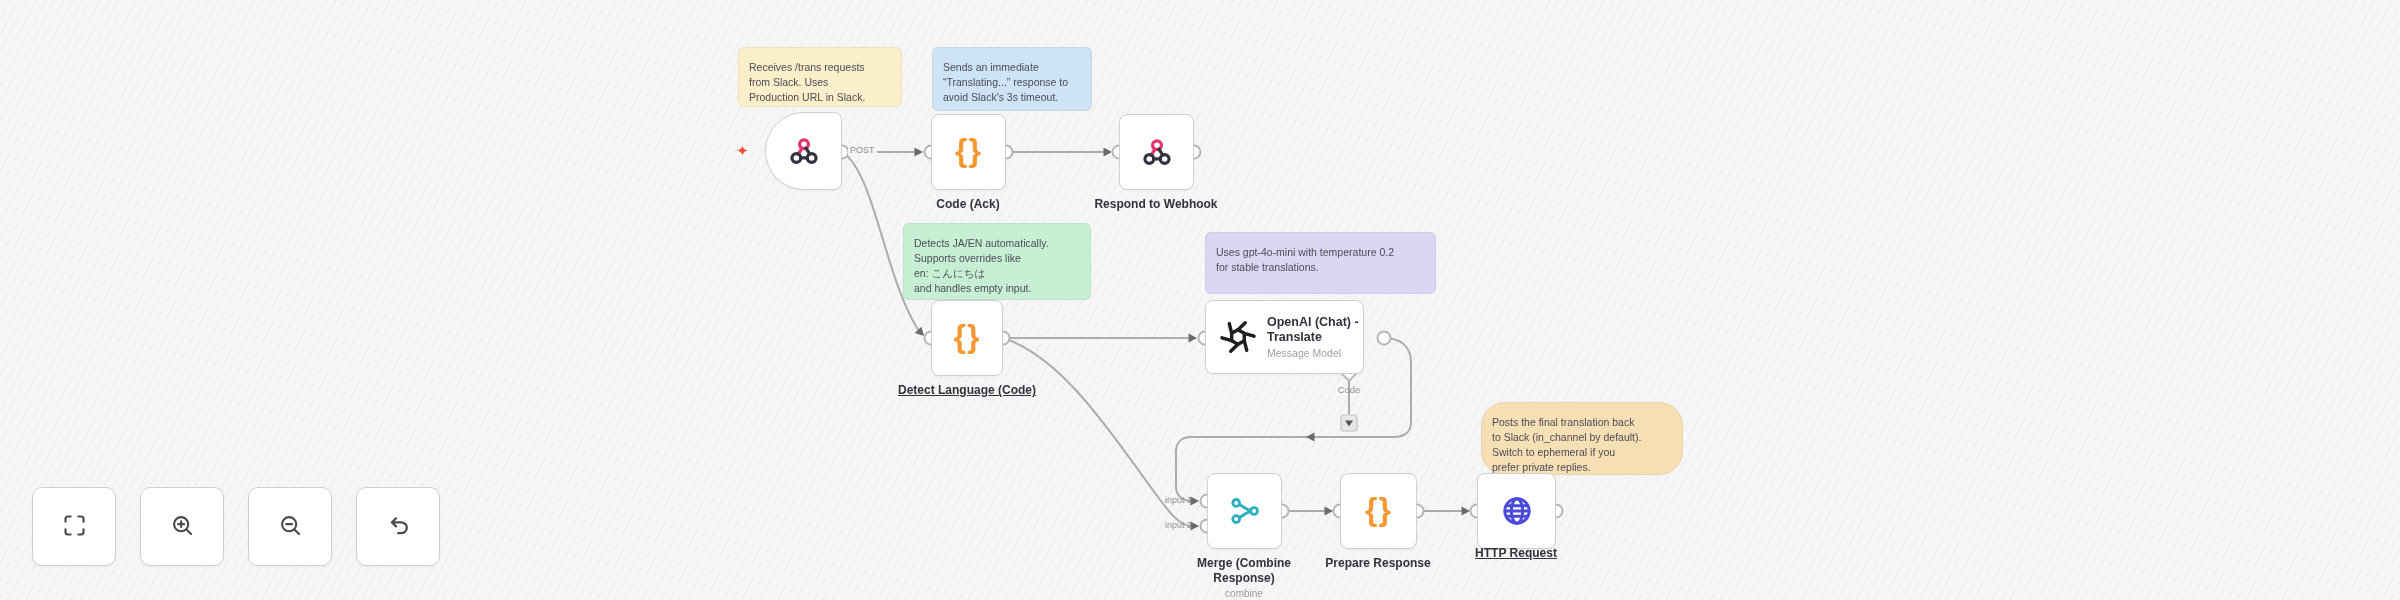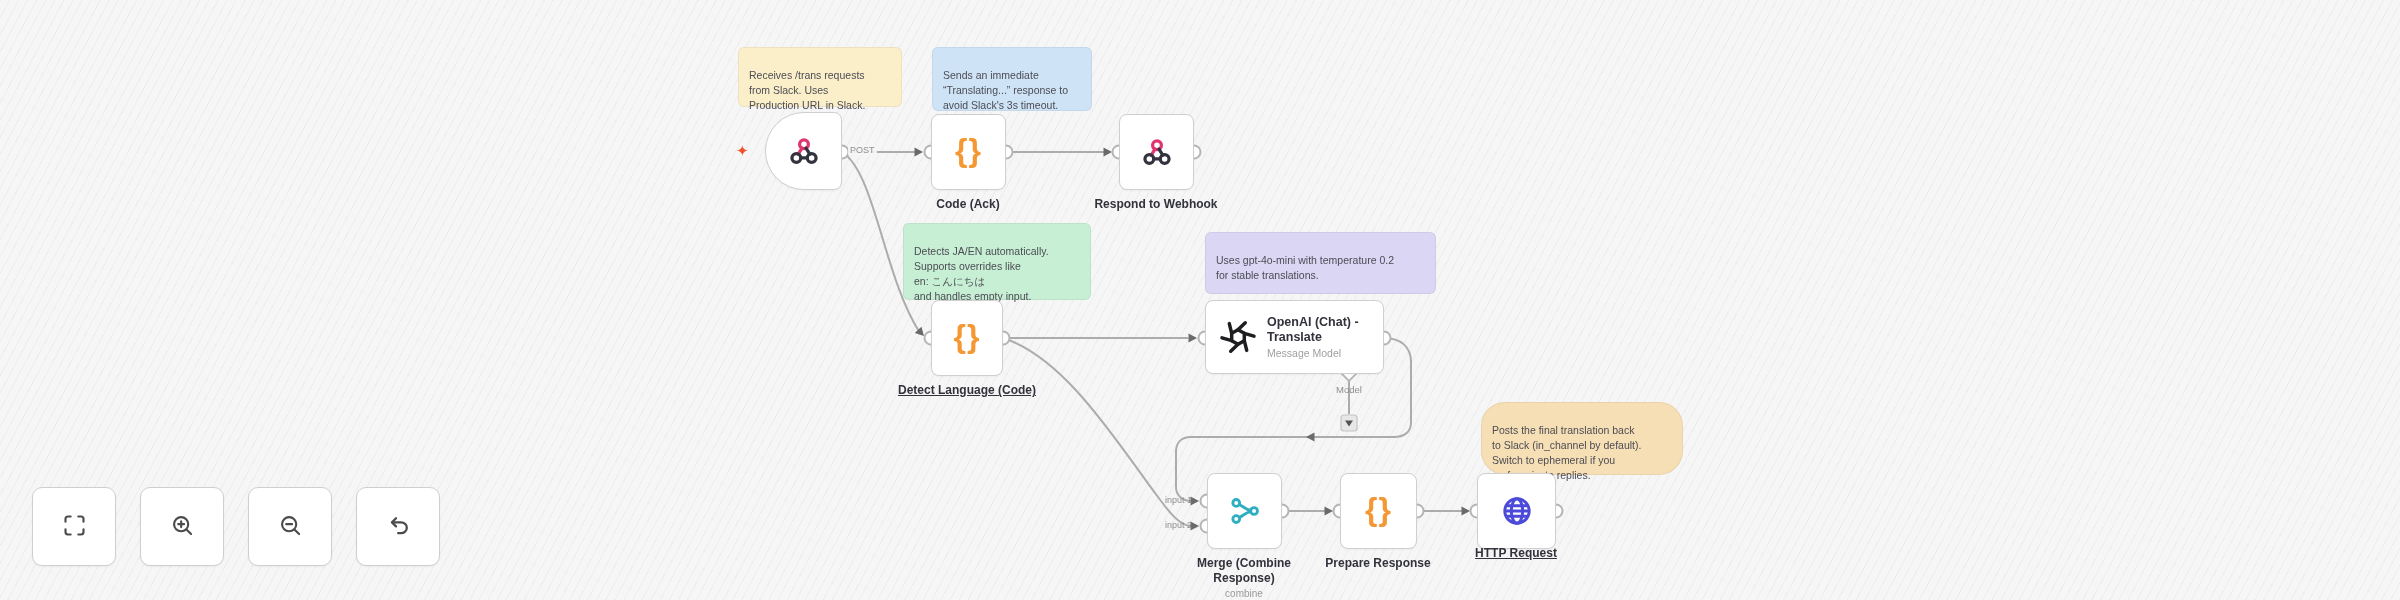--- a/index.html
+++ b/index.html
@@ -2,21 +2,21 @@
 <html><head>
 <meta charset="utf-8">
 <style>
   html,body{margin:0;padding:0;}
   body{font-family:"Liberation Sans","DejaVu Sans",sans-serif;}
   #canvas{position:relative;width:2400px;height:600px;overflow:hidden;
     background-color:#f6f6f6;
     background-image:repeating-linear-gradient(118deg, rgba(160,160,160,0.10) 0px, rgba(160,160,160,0.10) 1px, transparent 1px, transparent 8px);}
   #edges{position:absolute;left:0;top:0;width:2400px;height:600px;}
   .note{position:absolute;border-radius:6px;border:1px solid rgba(0,0,0,0.05);
-    padding:20px 10px;box-sizing:border-box;color:#4c4c55;font-size:10.5px;line-height:15px;}
+    padding:12px 10px;box-sizing:border-box;color:#4c4c55;font-size:10.5px;line-height:15px;}
   .node{position:absolute;background:#fff;border:1.5px solid #cfcfcf;border-radius:8px;
     box-sizing:border-box;display:flex;align-items:center;justify-content:center;
     box-shadow:0 1px 2px rgba(0,0,0,0.04);cursor:pointer;}
   .node.trigger{border-radius:40px 8px 8px 40px;}
   .node.wide{justify-content:flex-start;padding-left:13px;}
   .node .icon{display:flex;align-items:center;justify-content:center;}
   .braces{font-weight:700;font-size:32px;letter-spacing:1px;line-height:1;transform:translateY(-2px);}
   .node-label{position:absolute;width:220px;text-align:center;font-size:12px;font-weight:700;
     color:#32323c;line-height:14.5px;}
   .node-label .sub{font-weight:400;font-size:10px;color:#9b9b9b;margin-top:2px;}
@@ -135,39 +135,39 @@
       <div>Respond to Webhook</div>
     </div>
     <div class="node" style="left: 931px; top: 300px; width: 72px; height: 76px;">
       <div class="icon">
         <span class="braces" style="color:#F59833">{}</span>
       </div>
     </div>
     <div class="node-label" style="left: 857px; top: 383px; text-decoration: underline;">
       <div>Detect Language (Code)</div>
     </div>
-    <div class="node wide" style="left: 1205px; top: 300px; width: 179px; height: 74px;">
+    <div class="node wide" style="left: 1205px; top: 300px; width: 159px; height: 74px;">
       <div class="icon">
         <svg width="38" height="38" viewBox="0 0 24 24" fill="none" stroke="#1E1E22" stroke-width="2.2" stroke-linecap="round" stroke-linejoin="round">
           <line x1="12.00" y1="7.40" x2="16.59" y2="3.00"></line>
           <line x1="15.98" y1="9.70" x2="22.09" y2="11.47"></line>
           <line x1="15.98" y1="14.30" x2="17.50" y2="20.47"></line>
           <line x1="12.00" y1="16.60" x2="7.41" y2="21.00"></line>
           <line x1="8.02" y1="14.30" x2="1.91" y2="12.53"></line>
           <line x1="8.02" y1="9.70" x2="6.50" y2="3.53"></line>
           <path d="M12.00 7.40 L15.98 9.70 L15.98 14.30 L12.00 16.60 L8.02 14.30 L8.02 9.70 L12.00 7.40 Z"></path>
         </svg>
       </div>
       <div class="wide-text">
         <div class="t">OpenAI (Chat) -</div>
         <div class="t">Translate</div>
         <div class="s">Message Model</div>
       </div>
     </div>
-    <div class="tiny-label" style="left: 1329px; top: 385px; width: 40px; text-align: center; font-size: 9.5px;">Model</div>
+    <div class="tiny-label" style="left: 1329px; top: 385px; width: 40px; text-align: center; font-size: 9.5px;">Code</div>
     <div class="node" style="left: 1207px; top: 473px; width: 75px; height: 76px;">
       <div class="icon">
         <svg width="34" height="34" viewBox="0 0 24 24" fill="none" stroke="#2EAFC0" stroke-width="2">
           <circle cx="5.8" cy="6.3" r="2.4"></circle>
           <circle cx="5.8" cy="17.7" r="2.4"></circle>
           <circle cx="18.4" cy="12" r="2.4"></circle>
           <path d="M7.9 7.4 C11.5 9.2 12.3 10.8 15.9 11.6 M7.9 16.6 C11.5 14.8 12.3 13.2 15.9 12.4"></path>
         </svg>
       </div>
     </div>

